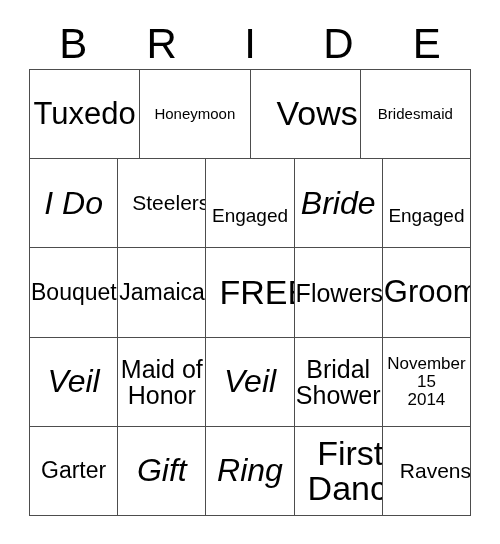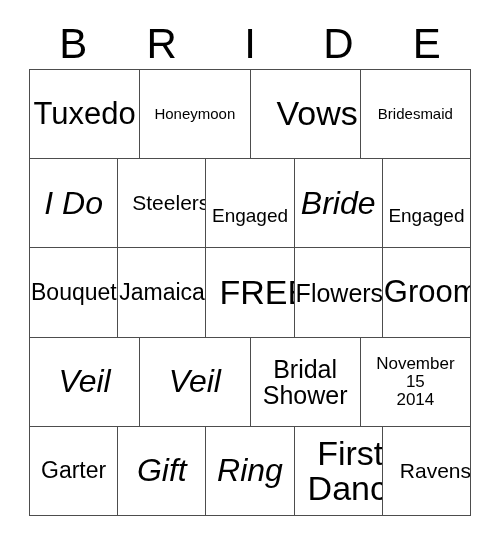--- a/index.html
+++ b/index.html
@@ -161,20 +161,24 @@
       <div class="cell">
           <span class="cell-text fs-xxl">Groom</span>
         </div>
     </div>
 
     <div class="grid-row">
       <div class="cell">
           <span class="cell-text fs-huge">Veil</span>
         </div>
       <div class="cell">
+          <span class="cell-text fs-l">Maid of
+Honor</span>
+        </div>
+      <div class="cell">
           <span class="cell-text fs-huge">Veil</span>
         </div>
       <div class="cell">
           <span class="cell-text fs-l">Bridal
 Shower</span>
         </div>
       <div class="cell">
           <span class="cell-text fs-s">November
 15
 2014</span>

